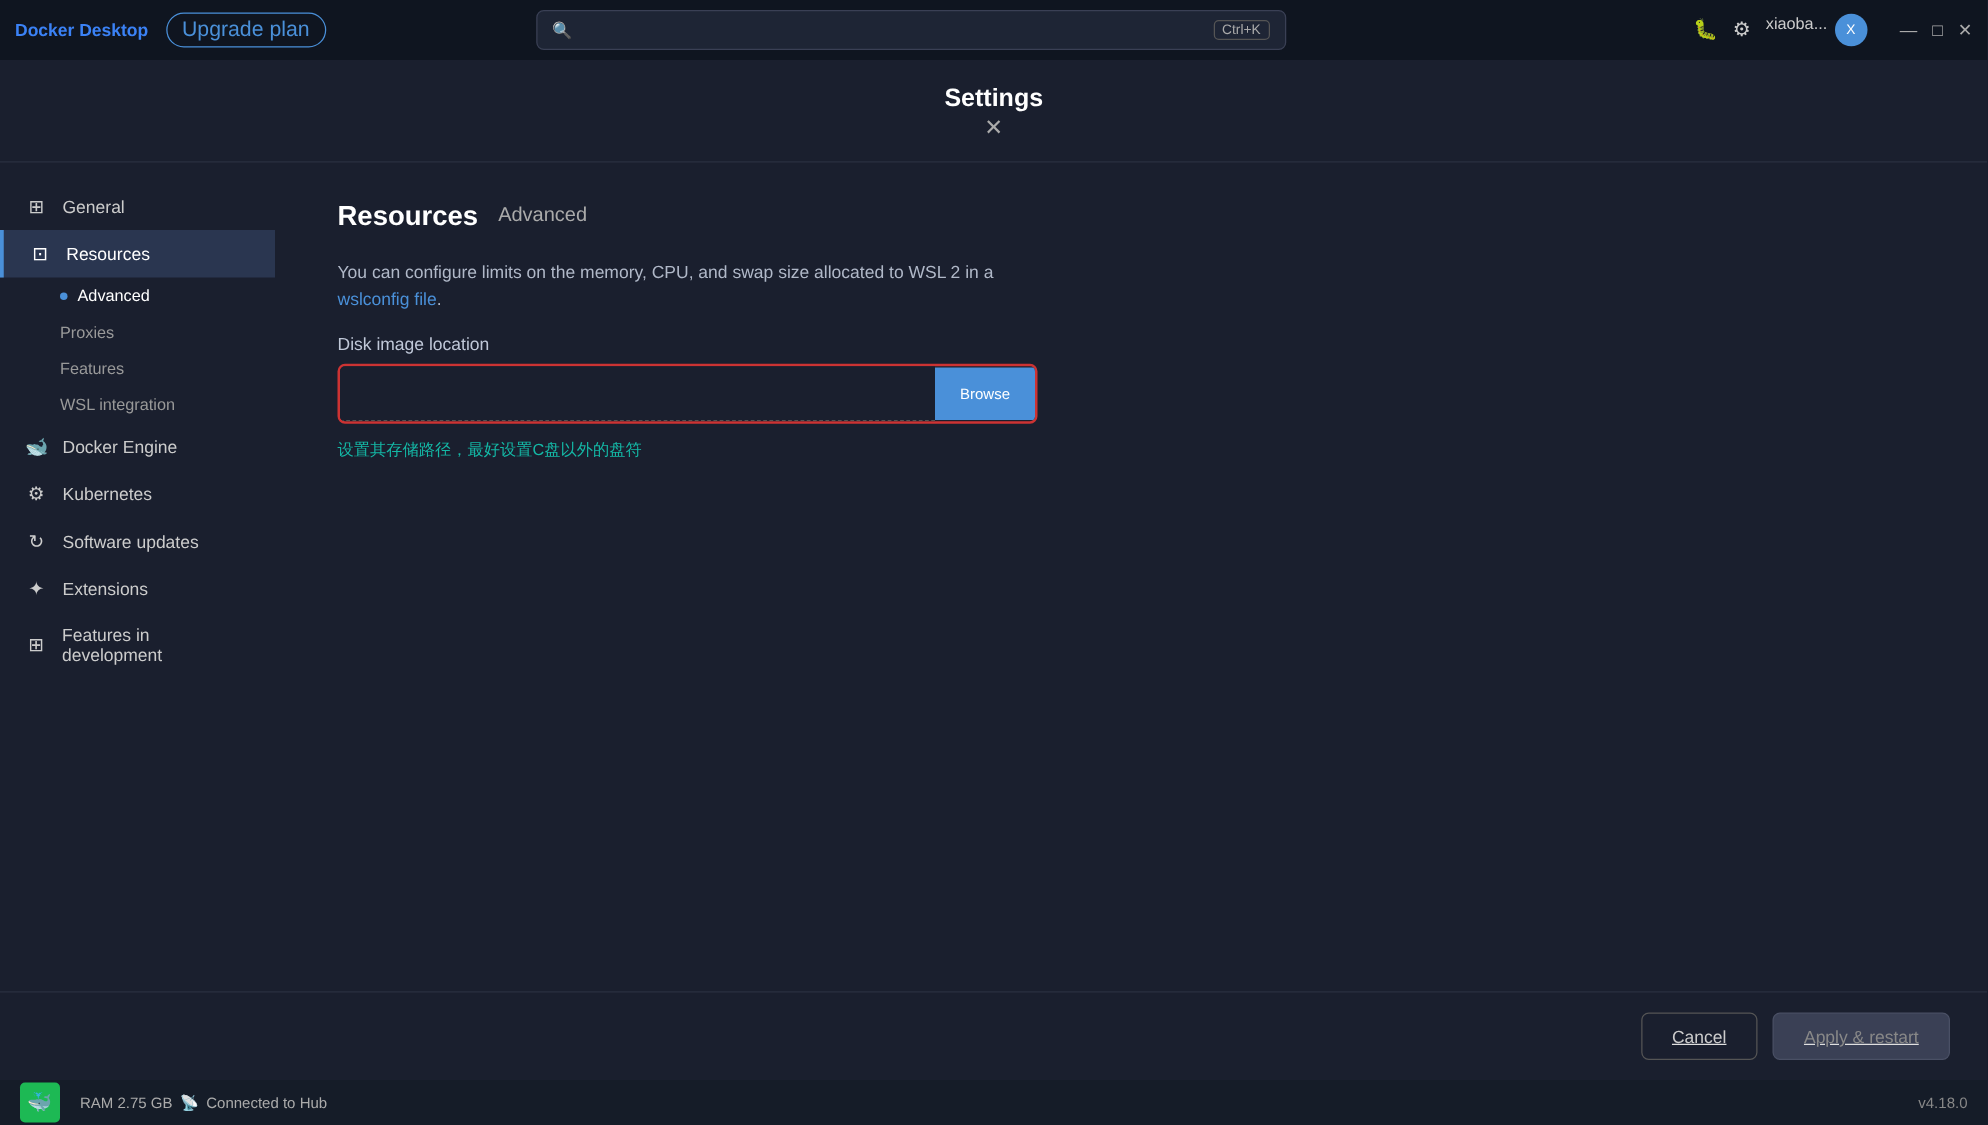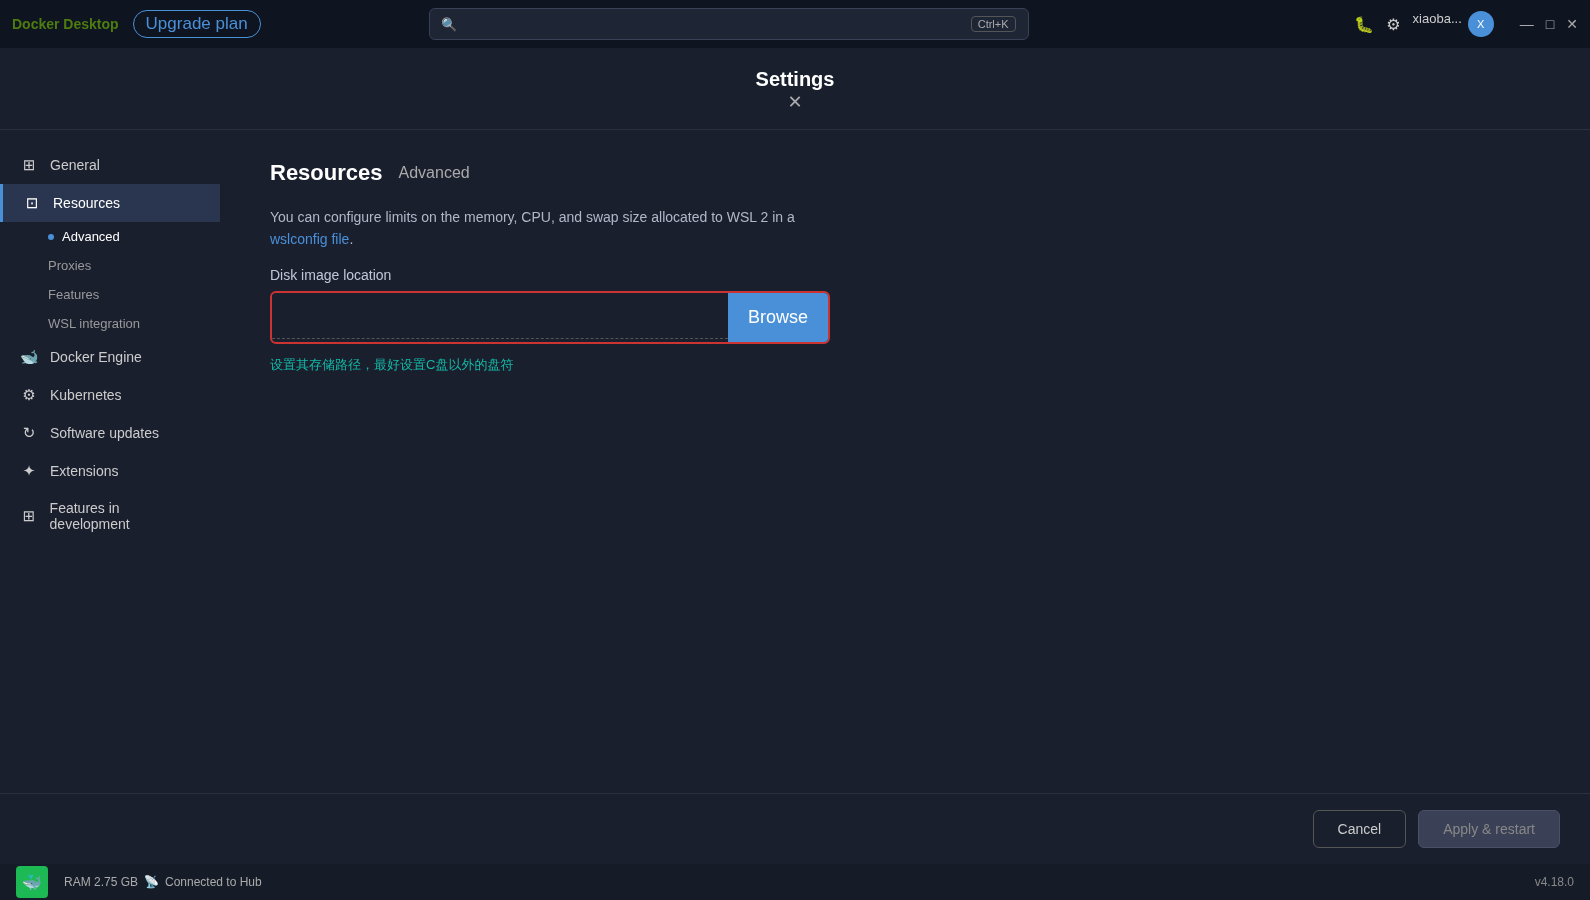--- a/index.html
+++ b/index.html
@@ -18,21 +18,21 @@
     .titlebar {
       background: #0f1520;
       height: 48px;
       display: flex;
       align-items: center;
       padding: 0 12px;
       gap: 10px;
       flex-shrink: 0;
     }
     .titlebar-logo {
-      color: #4d7c0f;
+      color: #3b82f6;
       font-weight: 700;
       font-size: 14px;
       margin-right: 4px;
     }
     .titlebar-upgrade {
       background: transparent;
       border: 1px solid #4a90d9;
       color: #4a90d9;
       border-radius: 20px;
       padding: 3px 12px;
@@ -244,40 +244,41 @@
       color: #ccc;
       font-size: 13px;
       padding: 14px 12px;
       border-bottom: 1px dashed #555;
     }
     .disk-location-browse {
       background: #4a90d9;
       color: #fff;
       border: none;
       padding: 14px 20px;
-      font-size: 18px;
+      font-size: 12px;
       cursor: pointer;
       white-space: nowrap;
     }
 
     .hint-text {
       color: #14b8a6;
       font-size: 13px;
       margin-top: 4px;
     }
 
     
     .settings-footer {
       border-top: 1px solid #2a3040;
       display: flex;
       align-items: center;
       justify-content: flex-end;
       padding: 16px 30px;
       gap: 12px;
       background: #1a1f2e;
+      text-decoration: underline;
     }
     .btn-cancel {
       background: transparent;
       border: 1px solid #555;
       color: #ccc;
       padding: 10px 24px;
       border-radius: 6px;
       font-size: 14px;
       cursor: pointer;
     }

